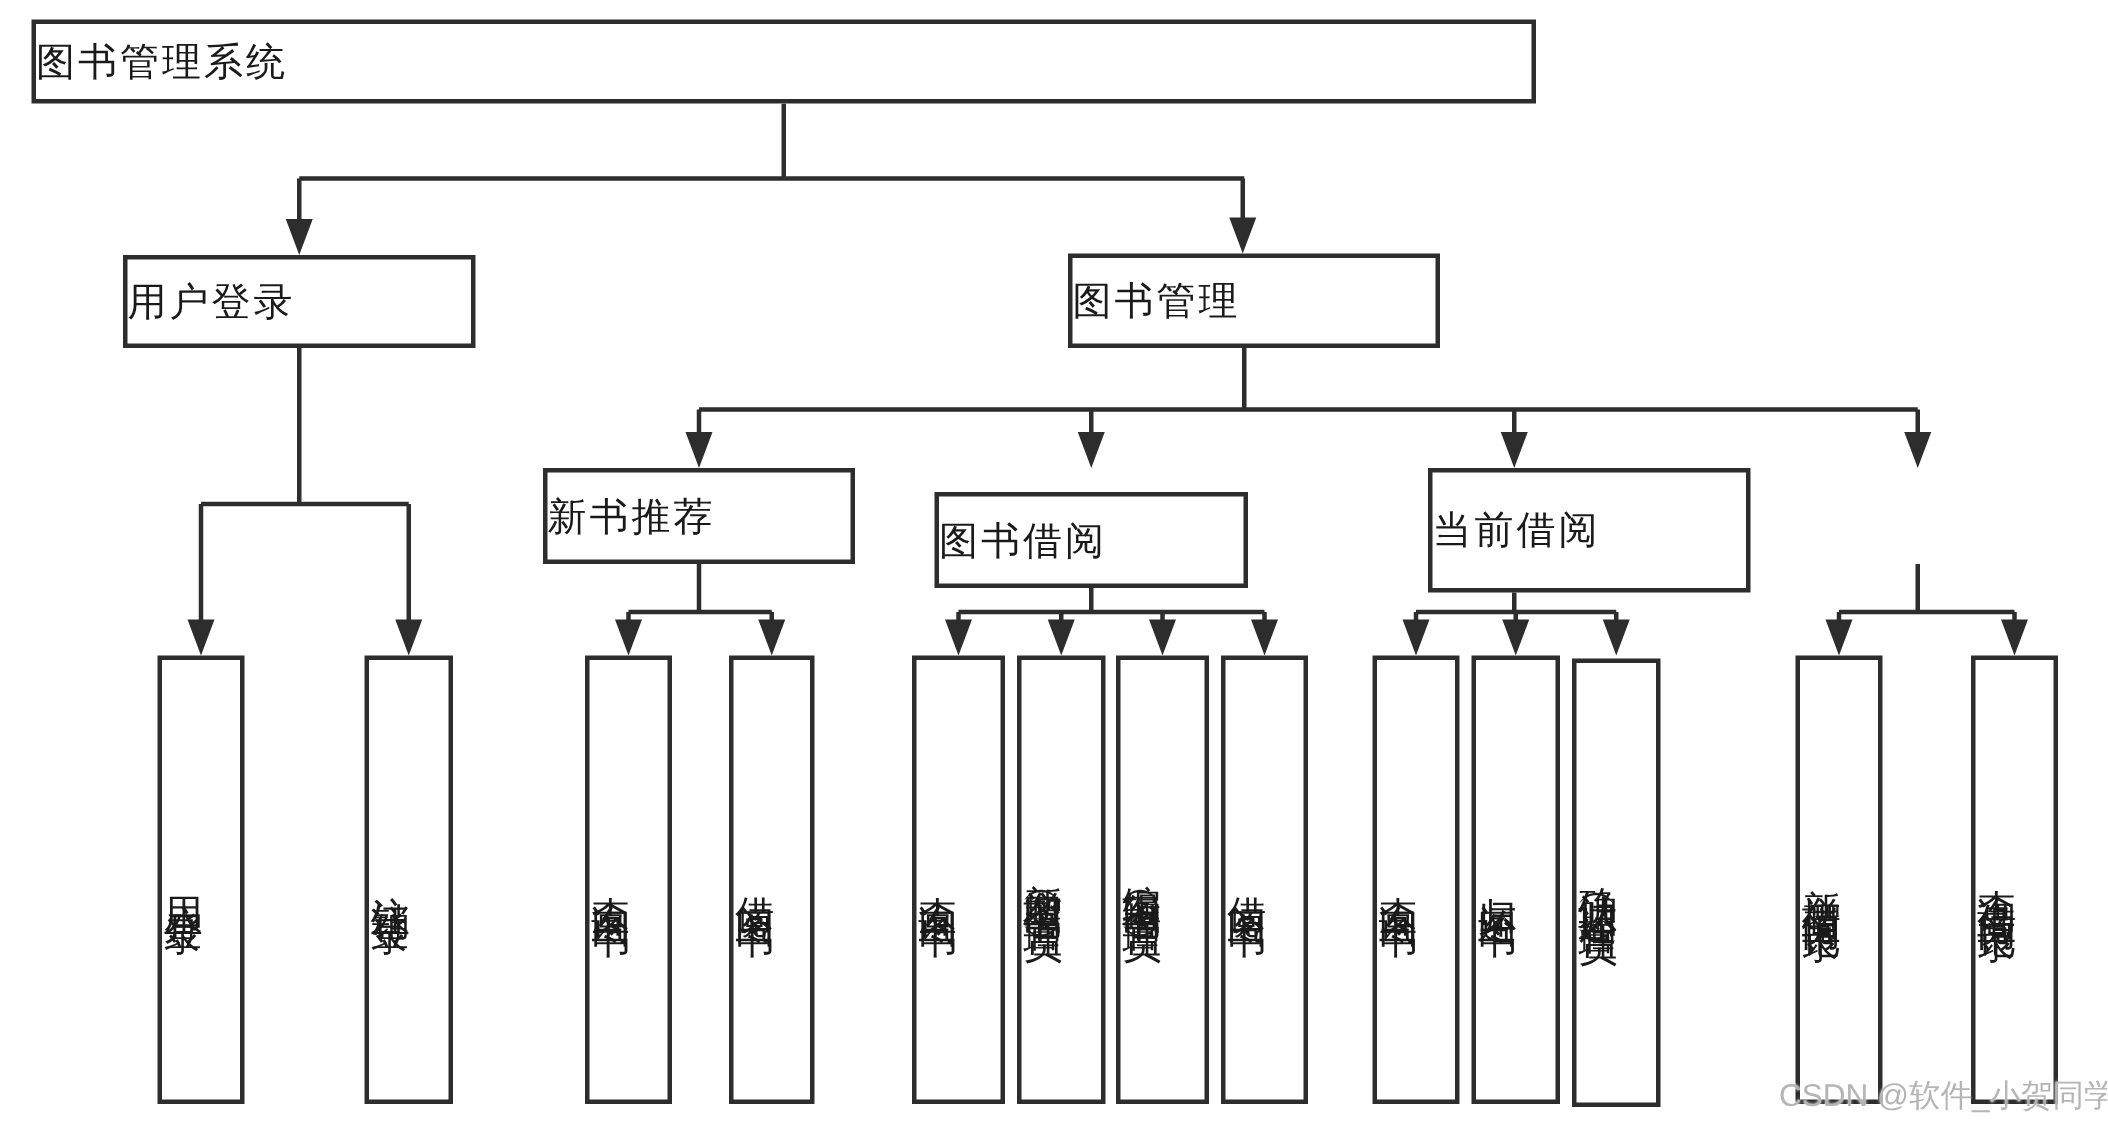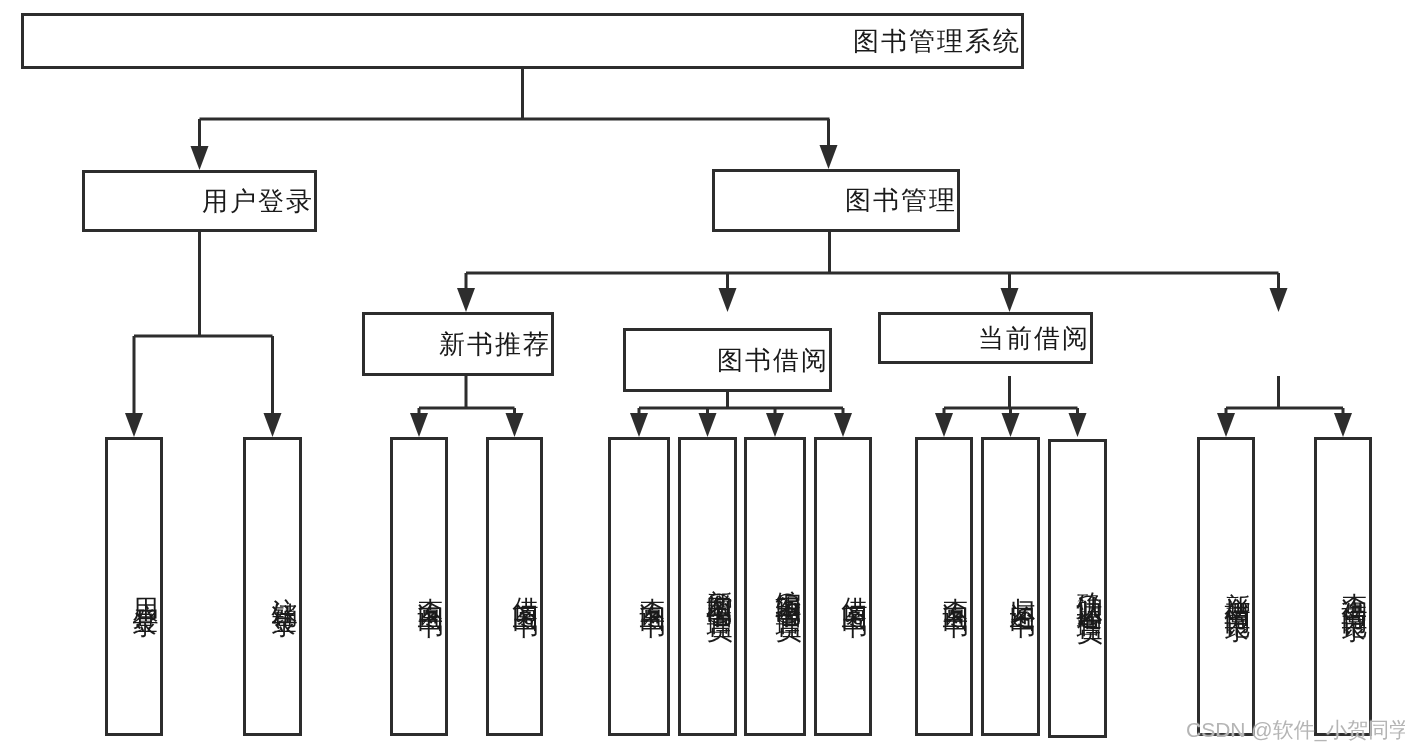--- a/index.html
+++ b/index.html
@@ -11,21 +11,21 @@
     overflow:hidden;
   }
   #wires{position:absolute;left:0;top:0;width:1405px;height:747px;}
   .box{
     position:absolute;
     box-sizing:border-box;
     background:#ffffff;
     border:3px solid #2d2d2d;
     display:flex;
     align-items:center;
-    justify-content:flex-end;
+    justify-content:flex-start;
     color:#1a1a1a;
   }
   .hlabel{font-size:26px;letter-spacing:2px;white-space:nowrap;}
   .vlabel{
     writing-mode:vertical-rl;
     text-orientation:mixed;
     font-size:26px;
     letter-spacing:5px;
     line-height:1.1;
     white-space:nowrap;
@@ -99,27 +99,27 @@
     <span class="hlabel">图书管理系统</span>
   </div>
 
   <div class="box" style="left:82px;top:170px;width:235px;height:62px;">
     <span class="hlabel">用户登录</span>
   </div>
   <div class="box" style="left:712px;top:169px;width:248px;height:63px;">
     <span class="hlabel">图书管理</span>
   </div>
 
-  <div class="box" style="left:362px;top:312px;width:192px;height:64px;">
+  <div class="box" style="left:362px;top:312px;width:208px;height:64px;">
     <span class="hlabel">新书推荐</span>
   </div>
   <div class="box" style="left:623px;top:316px;width:209px;height:64px;margin-top:12px;">
     <span class="hlabel">图书借阅</span>
   </div>
-  <div class="box" style="left:878px;top:312px;width:215px;height:52px;">
+  <div class="box" style="left:952px;top:312px;width:215px;height:83px;">
     <span class="hlabel">当前借阅</span>
   </div>
 
   <div class="box" style="left:105px;top:437px;width:58px;height:299px;">
     <span class="vlabel">用户登录</span>
   </div>
   <div class="box" style="left:243px;top:437px;width:59px;height:299px;">
     <span class="vlabel">注销登录</span>
   </div>
 

